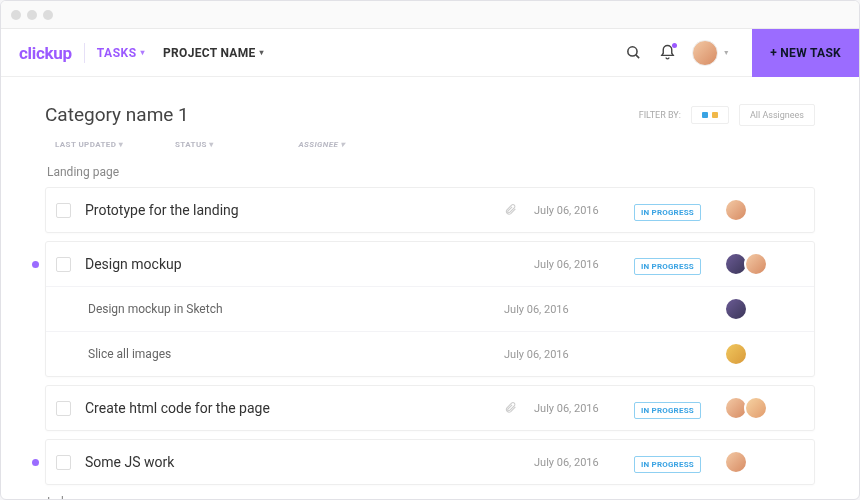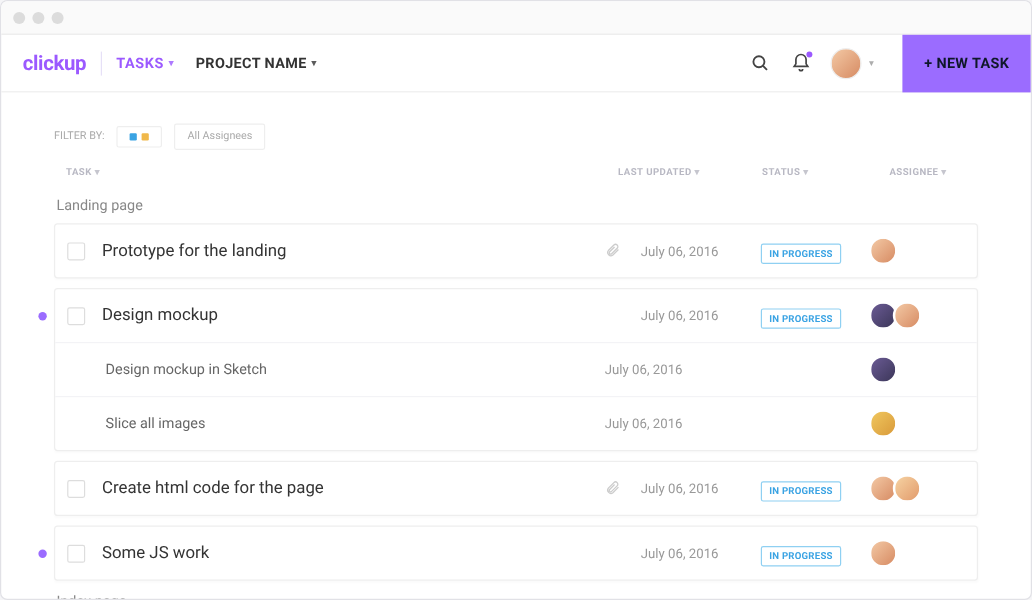--- a/index.html
+++ b/index.html
@@ -26,21 +26,21 @@
 .content { padding:26px 44px 0 44px; height:calc(500px - 28px - 48px); overflow:hidden; }
 .cat-head { display:flex; align-items:center; justify-content:space-between; margin-bottom:6px; }
 .cat-title { font-size:19px; color:#444; font-weight:400; }
 .filters { display:flex; align-items:center; gap:10px; font-size:9px; color:#aaa; }
 .filter-chip { border:1px solid #eee; padding:5px 10px; border-radius:2px; display:flex; align-items:center; gap:4px; }
 .mini-dot { width:6px; height:6px; border-radius:1px; }
 .col-head { display:flex; align-items:center; font-size:8px; font-weight:700; color:#b8b8c3; letter-spacing:0.4px; margin-top:14px; padding:0 10px 6px 10px; }
 .col-task { flex:1; }
 .col-updated { width:120px; text-align:left; }
 .col-status { width:90px; text-align:left; }
-.col-assignee { width:80px; text-align:center; }
+.col-assignee { width:80px; text-align:right;font-style:italic; }
 .group-label { font-size:12px; color:#888; margin:10px 0 8px 2px; }
 .task-card { background:#fff; border:1px solid #eee; border-radius:3px; margin-bottom:8px; box-shadow:0 1px 2px rgba(0,0,0,0.02); }
 .task-row { display:flex; align-items:center; padding:10px 10px; min-height:40px; position:relative; }
 .task-row + .task-row { border-top:1px solid #f3f3f6; }
 .task-row.sub { padding-left:42px; min-height:32px;gap:15px; }
 .task-row.sub .task-title { font-size:12px; color:#666; }
 .purple-dot { position:absolute; left:-14px; width:7px; height:7px; border-radius:50%; background:#9b6cff; }
 .checkbox { width:15px; height:15px; border:1.5px solid #ddd; border-radius:2px; margin-right:14px; flex-shrink:0; }
 .task-title { flex:1; font-size:14px; color:#333; }
 .clip { width:16px; color:#ccc; margin-right:14px; }
@@ -94,34 +94,34 @@
       <div class="avatar-wrap">
         <div class="avatar"></div>
         <span class="chev" style="color:#999;">▾</span>
       </div>
       <div class="new-task-btn">+ NEW TASK</div>
     </div>
   </div>
 
   <div class="content">
     <div class="cat-head">
+      <div class="cat-title">Category name 1</div>
       <div class="filters">
         <span>FILTER BY:</span>
         <div class="filter-chip">
           <div class="mini-dot" style="background:#3aa3e3;"></div>
           <div class="mini-dot" style="background:#f0b84a;"></div>
         </div>
         <div class="filter-chip">
           <span>All Assignees</span>
         </div>
       </div>
     </div>
 
     <div class="col-head">
-      <div class="col-task"><span>TASK</span> <span class="chev">▾</span></div>
       <div class="col-updated"><span>LAST UPDATED</span> <span class="chev">▾</span></div>
       <div class="col-status"><span>STATUS</span> <span class="chev">▾</span></div>
       <div class="col-assignee"><span>ASSIGNEE</span> <span class="chev">▾</span></div>
     </div>
 
     <div id="groups-root">
         <div class="group-label">Landing page</div>
         <div class="task-card">
           <div class="task-row">
             <div class="checkbox"></div>

